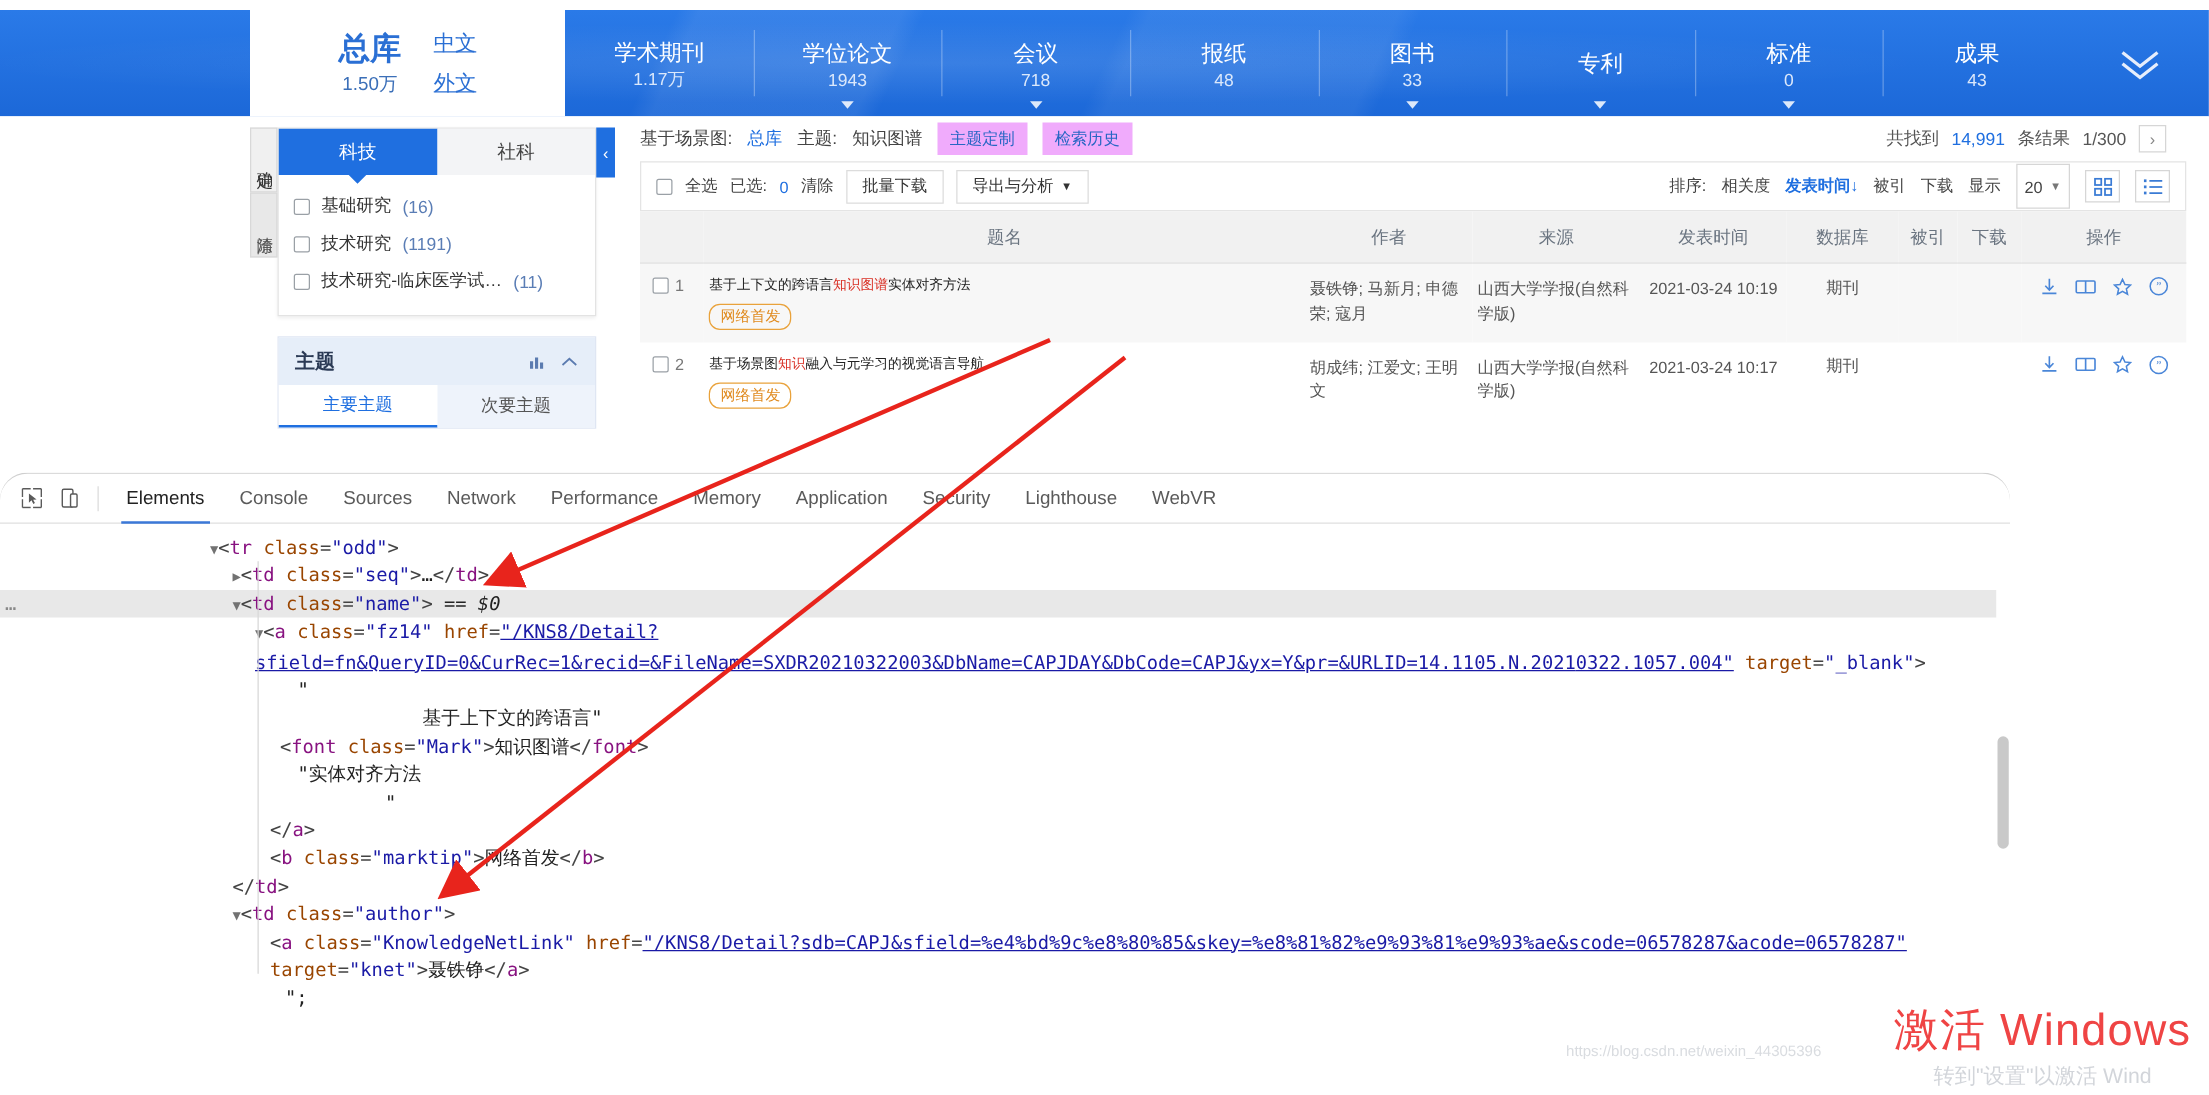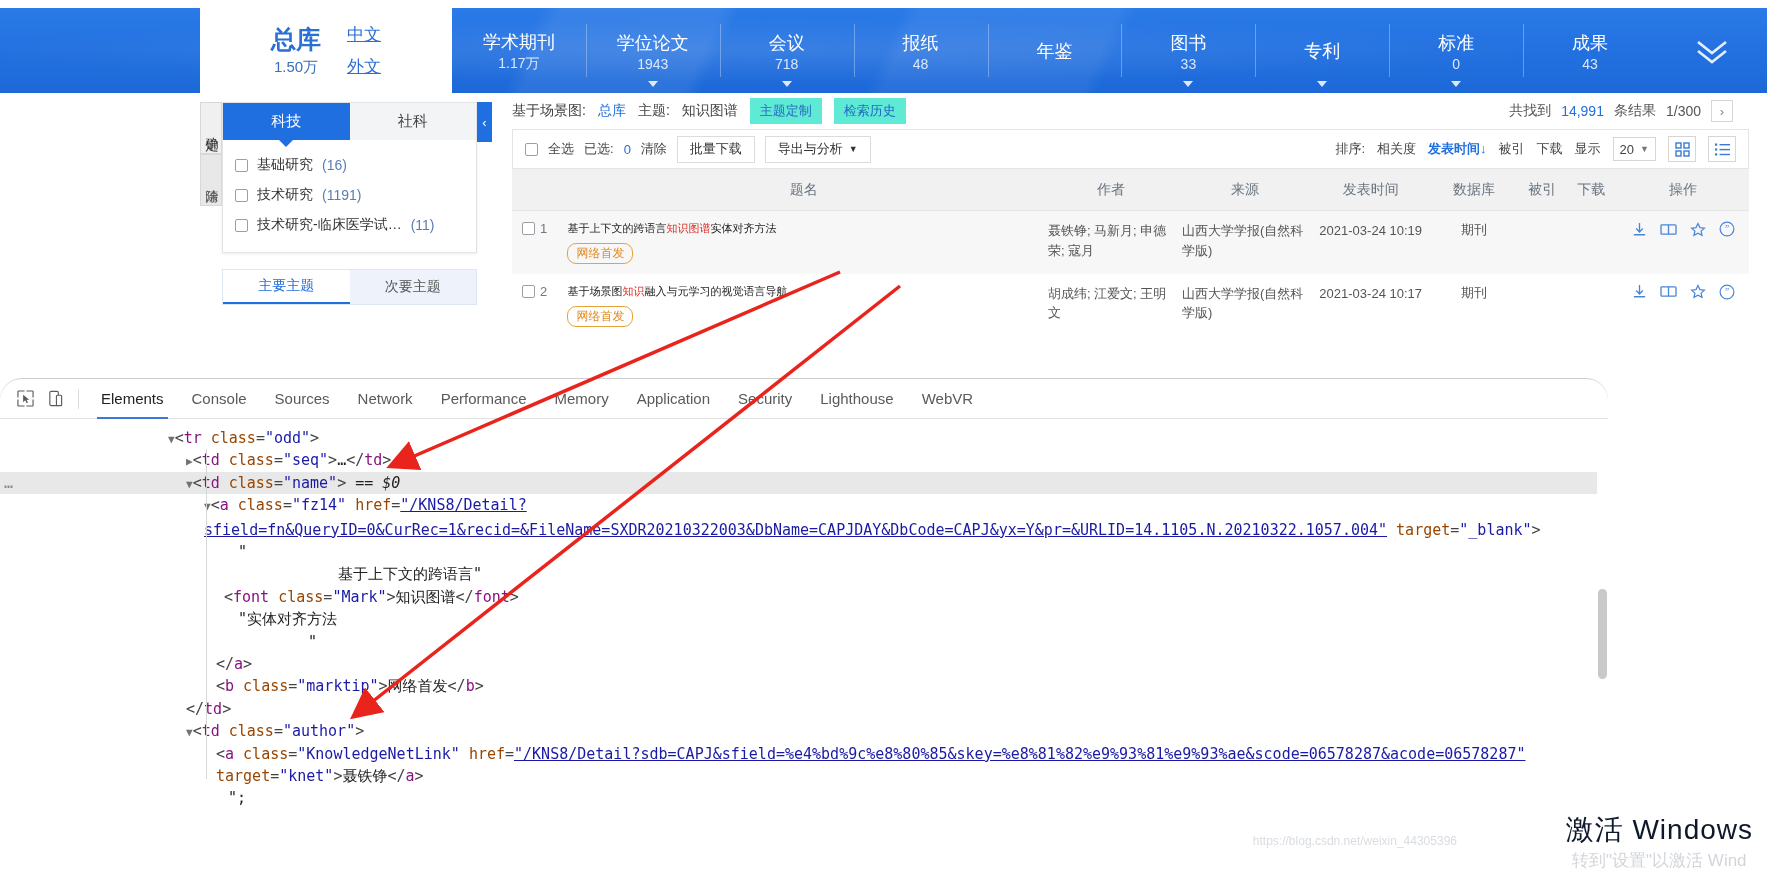--- a/index.html
+++ b/index.html
@@ -128,21 +128,21 @@
   .topicbox .tabs2 .t2.active { color:#1f6fe0; border-bottom:2px solid #1f6fe0; }
   .topicbox .tabs2 .t2.alt { background:#eef3fb; }
 
   
   .results { position:absolute; left:500px; top:0; right:0; }
   .crumbbar {
     display:flex; align-items:center; gap:12px; height:36px; padding-left:12px; font-size:14px; color:#444;
   }
   .crumbbar .accent { color:#1f6fe0; }
   .chipbtn {
-    background:#5eead4; color:#2766c4; font-size:13px; padding:4px 10px; cursor:pointer;
+    background:#f0abfc; color:#2766c4; font-size:13px; padding:4px 10px; cursor:pointer;
   }
   .crumb-right {
     margin-left:auto; display:flex; align-items:center; gap:10px; font-size:14px; color:#555; padding-right:34px;
   }
   .crumb-right .num { color:#1f6fe0; }
   .pgnext {
     width:22px;height:22px;border:1px solid #d6d6d6;background:#fff;display:flex;
     align-items:center;justify-content:center;color:#888;font-size:13px;cursor:pointer;
   }
 
@@ -152,21 +152,21 @@
   }
   .toolbar .sel-num { color:#1f6fe0; }
   .tb-btn {
     height:27px; border:1px solid #dcdcdc; background:#fff; display:flex; align-items:center;
     padding:0 12px; cursor:pointer; font-size:13px; color:#333;
   }
   .tb-right { margin-left:auto; display:flex; align-items:center; gap:12px; }
   .sortlink { cursor:pointer; color:#444; }
   .sortlink.on { color:#1f6fe0; font-weight:bold; }
   .sizesel {
-    height:24px; border:1px solid #d6d6d6; background:#fff; display:flex; align-items:center;
+    height:36px; border:1px solid #d6d6d6; background:#fff; display:flex; align-items:center;
     gap:6px; padding:0 6px; cursor:pointer; font-size:13px;
   }
   .viewbtn {
     width:28px;height:26px;border:1px solid #d6d6d6;background:#fff;display:flex;
     align-items:center;justify-content:center;cursor:pointer; color:#3a7bd5;
   }
 
   table.res { width: calc(100% - 30px); margin-left:12px; border-collapse:collapse; font-size:13px; }
   table.res th {
     background:#f1f1f1; color:#6a7480; font-weight:normal; font-size:14px;
@@ -245,21 +245,21 @@
   }
 
   
   .arrows { position:absolute; left:0; top:0; width:1767px; height:876px; pointer-events:none; }
 
   
   .watermark {
     position:absolute; right:14px; bottom:4px; text-align:center; color:#c9ccd1;
     font-family:"Liberation Sans",sans-serif; pointer-events:none;
   }
-  .wm1 { font-size:28px; color:#0f172a; letter-spacing:1px; }
+  .wm1 { font-size:36px; color:#ef4444; letter-spacing:1px; }
   .wm2 { font-size:17px; color:#d2d5da; }
   .wm-url {
     position:absolute; right:310px; bottom:28px; font-size:12px; color:#d9dce0;
     font-family:"Liberation Sans",sans-serif; pointer-events:none;
   }
 </style>
 </head>
 <body>
 
 <div id="app">
@@ -289,24 +289,20 @@
         <span class="nt-caret"></span>
       </div>
       <div class="navtab">
         <span class="nt-label">会议</span>
         <span class="nt-count">718</span>
         <span class="nt-caret"></span>
       </div>
       <div class="navtab">
         <span class="nt-label">报纸</span>
         <span class="nt-count">48</span>
-      </div>
-      <div class="navtab">
-        <span class="nt-label">年鉴</span>
-        <span class="nt-count"></span>
       </div>
       <div class="navtab">
         <span class="nt-label">图书</span>
         <span class="nt-count">33</span>
         <span class="nt-caret"></span>
       </div>
       <div class="navtab">
         <span class="nt-label">专利</span>
         <span class="nt-count"></span>
         <span class="nt-caret"></span>
@@ -361,20 +357,33 @@
           </div>
         </div>
       </div>
 
       <div class="collapse-tab">
         <span>‹</span>
       </div>
       <div class="more-chev">»</div>
 
       <div class="topicbox">
+        <div class="th">
+          <span class="t-title">主题</span>
+          <span class="t-icons">
+            <svg width="15" height="13" viewBox="0 0 15 13">
+              <rect x="1" y="6" width="2.5" height="6" fill="#5b7bb0"></rect>
+              <rect x="5" y="3" width="2.5" height="9" fill="#5b7bb0"></rect>
+              <rect x="9" y="7" width="2.5" height="5" fill="#5b7bb0"></rect>
+            </svg>
+            <svg width="15" height="13" viewBox="0 0 15 13">
+              <path d="M2 9 L7.5 4 L13 9" stroke="#5b7bb0" stroke-width="1.4" fill="none"></path>
+            </svg>
+          </span>
+        </div>
         <div class="tabs2">
           <div class="t2 active">主要主题</div>
           <div class="t2 alt">次要主题</div>
         </div>
       </div>
     </div>
 
     <div class="results">
       <div class="crumbbar">
         <span>基于场景图:</span>

